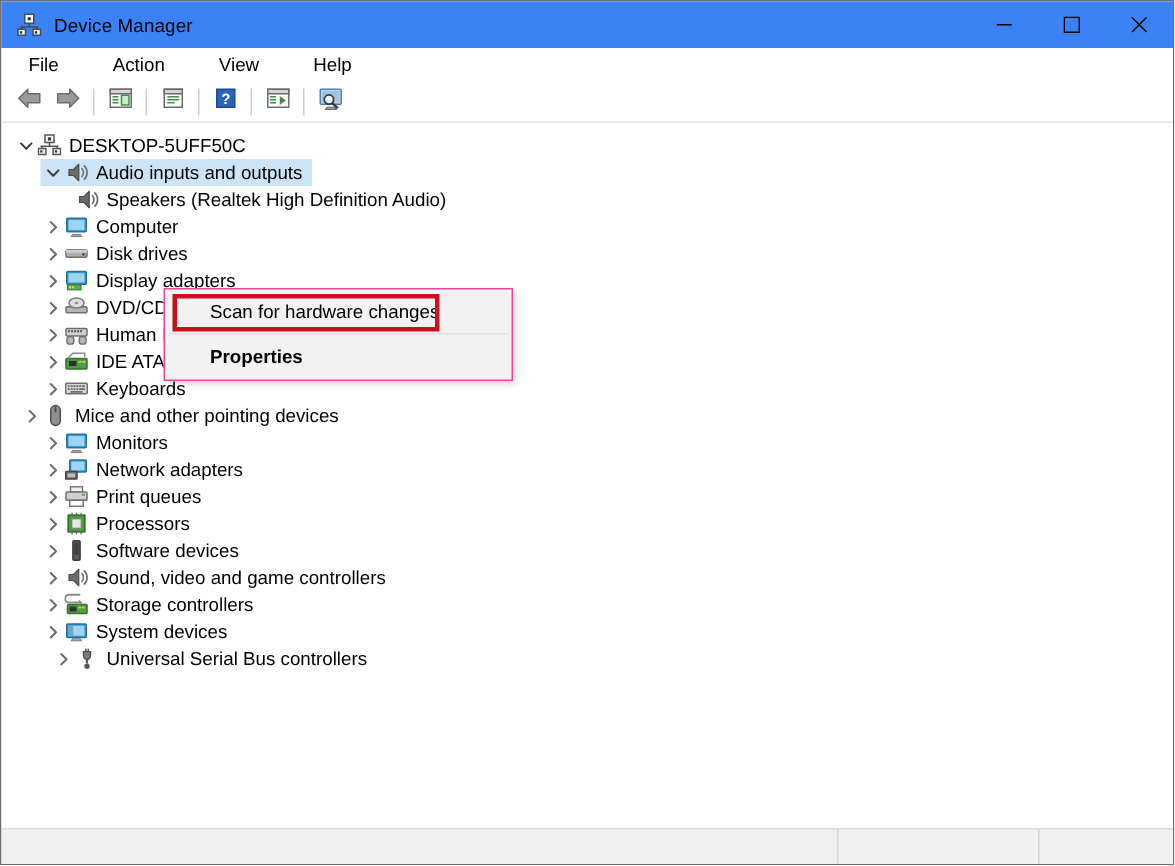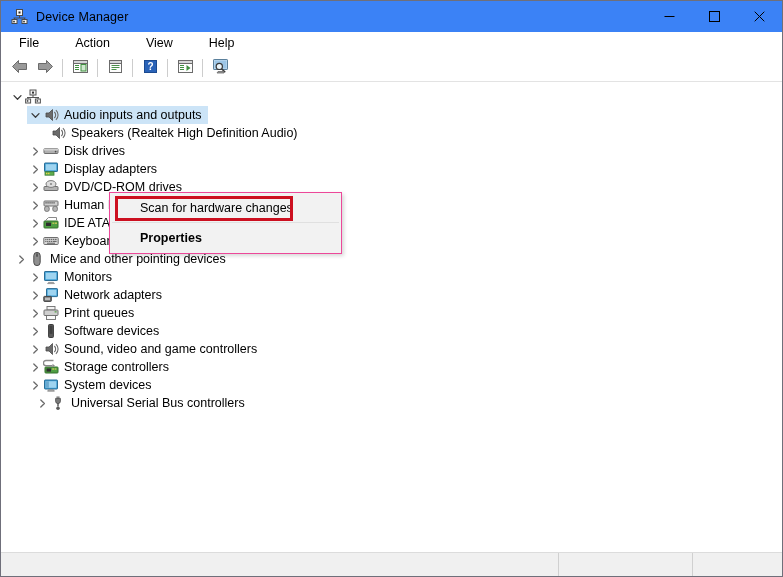--- a/index.html
+++ b/index.html
@@ -381,20 +381,21 @@
                 <line x1="8" y1="6" x2="8" y2="8.5" stroke="#555" stroke-width="1"></line>
                 <line x1="2" y1="8.5" x2="14" y2="8.5" stroke="#555" stroke-width="1"></line>
                 <line x1="3" y1="8.5" x2="3" y2="10" stroke="#555" stroke-width="1"></line>
                 <line x1="13" y1="8.5" x2="13" y2="10" stroke="#555" stroke-width="1"></line>
                 <rect x="0.6" y="10" width="5" height="4" fill="#f2f2f2" stroke="#555" stroke-width="1"></rect>
                 <rect x="10.4" y="10" width="5" height="4" fill="#f2f2f2" stroke="#555" stroke-width="1"></rect>
                 <rect x="1.8" y="11.2" width="1.5" height="1.5" fill="#333"></rect>
                 <rect x="11.6" y="11.2" width="1.5" height="1.5" fill="#333"></rect>
               </svg>
             </span>
+            <span class="tree-label">DESKTOP-5UFF50C</span>
           </span>
         </div>
 
         <div class="tree-row selected" style="padding-left:26px;">
           <span class="row-hit">
             <span class="twisty">
               <svg width="9" height="9" viewBox="0 0 9 9">
                 <path d="M1 2.6 L4.5 6.2 L8 2.6" fill="none" stroke="#3a3a3a" stroke-width="1.3" stroke-linecap="round" stroke-linejoin="round"></path>
               </svg>
             </span>
@@ -415,20 +416,37 @@
               <svg width="16" height="16" viewBox="0 0 16 16">
                 <path d="M3 6 L6 6 L9.5 2.5 L9.5 13.5 L6 10 L3 10 Z" fill="#6b6b6b" stroke="#4a4a4a" stroke-width="0.8" stroke-linejoin="round"></path>
                 <path d="M11.3 5 A4 4 0 0 1 11.3 11" fill="none" stroke="#6b6b6b" stroke-width="1.1"></path>
                 <path d="M12.9 3.2 A6.4 6.4 0 0 1 12.9 12.8" fill="none" stroke="#6b6b6b" stroke-width="1.1"></path>
               </svg>
             </span>
             <span class="tree-label">Speakers (Realtek High Definition Audio)</span>
           </span>
         </div>
 
+        <div class="tree-row" style="padding-left:26px;">
+          <span class="row-hit">
+            <span class="twisty">
+              <svg width="9" height="9" viewBox="0 0 9 9">
+                <path d="M2.8 1 L6.4 4.5 L2.8 8" fill="none" stroke="#6a6a6a" stroke-width="1.3" stroke-linecap="round" stroke-linejoin="round"></path>
+              </svg>
+            </span>
+            <span class="tree-icon">
+              <svg width="16" height="16" viewBox="0 0 16 16">
+                <rect x="1.5" y="2.5" width="13" height="9" rx="0.6" fill="#3b9fd6" stroke="#2a6d96" stroke-width="1"></rect>
+                <rect x="2.7" y="3.7" width="10.6" height="6.6" fill="#9fd4f0"></rect>
+                <path d="M5.5 13.4 L10.5 13.4 L11.4 14.6 L4.6 14.6 Z" fill="#b8b8b8" stroke="#7a7a7a" stroke-width="0.7"></path>
+              </svg>
+            </span>
+            <span class="tree-label">Computer</span>
+          </span>
+        </div>
 
         <div class="tree-row" style="padding-left:26px;">
           <span class="row-hit">
             <span class="twisty">
               <svg width="9" height="9" viewBox="0 0 9 9">
                 <path d="M2.8 1 L6.4 4.5 L2.8 8" fill="none" stroke="#6a6a6a" stroke-width="1.3" stroke-linecap="round" stroke-linejoin="round"></path>
               </svg>
             </span>
             <span class="tree-icon">
               <svg width="16" height="16" viewBox="0 0 16 16">
@@ -617,20 +635,42 @@
                 <rect x="4" y="1.5" width="8" height="3.5" fill="#f2f2f2" stroke="#6e6e6e" stroke-width="0.9"></rect>
                 <rect x="1" y="5" width="14" height="5.5" rx="0.8" fill="#cfcfcf" stroke="#6e6e6e" stroke-width="1"></rect>
                 <rect x="11.6" y="6.2" width="2" height="1.3" fill="#5a9e4f"></rect>
                 <rect x="3.5" y="10.5" width="9" height="4" fill="#fafafa" stroke="#6e6e6e" stroke-width="0.9"></rect>
               </svg>
             </span>
             <span class="tree-label">Print queues</span>
           </span>
         </div>
 
+        <div class="tree-row" style="padding-left:26px;">
+          <span class="row-hit">
+            <span class="twisty">
+              <svg width="9" height="9" viewBox="0 0 9 9">
+                <path d="M2.8 1 L6.4 4.5 L2.8 8" fill="none" stroke="#6a6a6a" stroke-width="1.3" stroke-linecap="round" stroke-linejoin="round"></path>
+              </svg>
+            </span>
+            <span class="tree-icon">
+              <svg width="16" height="16" viewBox="0 0 16 16">
+                <rect x="2.5" y="2.5" width="11" height="11" fill="#4f9e43" stroke="#34702c" stroke-width="1.2"></rect>
+                <rect x="4.8" y="4.8" width="6.4" height="6.4" fill="#e7e7e7" stroke="#7a7a7a" stroke-width="0.8"></rect>
+                <line x1="5" y1="0.8" x2="5" y2="2.5" stroke="#6a6a6a" stroke-width="0.9"></line>
+                <line x1="8" y1="0.8" x2="8" y2="2.5" stroke="#6a6a6a" stroke-width="0.9"></line>
+                <line x1="11" y1="0.8" x2="11" y2="2.5" stroke="#6a6a6a" stroke-width="0.9"></line>
+                <line x1="5" y1="13.5" x2="5" y2="15.2" stroke="#6a6a6a" stroke-width="0.9"></line>
+                <line x1="8" y1="13.5" x2="8" y2="15.2" stroke="#6a6a6a" stroke-width="0.9"></line>
+                <line x1="11" y1="13.5" x2="11" y2="15.2" stroke="#6a6a6a" stroke-width="0.9"></line>
+              </svg>
+            </span>
+            <span class="tree-label">Processors</span>
+          </span>
+        </div>
 
         <div class="tree-row" style="padding-left:26px;">
           <span class="row-hit">
             <span class="twisty">
               <svg width="9" height="9" viewBox="0 0 9 9">
                 <path d="M2.8 1 L6.4 4.5 L2.8 8" fill="none" stroke="#6a6a6a" stroke-width="1.3" stroke-linecap="round" stroke-linejoin="round"></path>
               </svg>
             </span>
             <span class="tree-icon">
               <svg width="16" height="16" viewBox="0 0 16 16">

